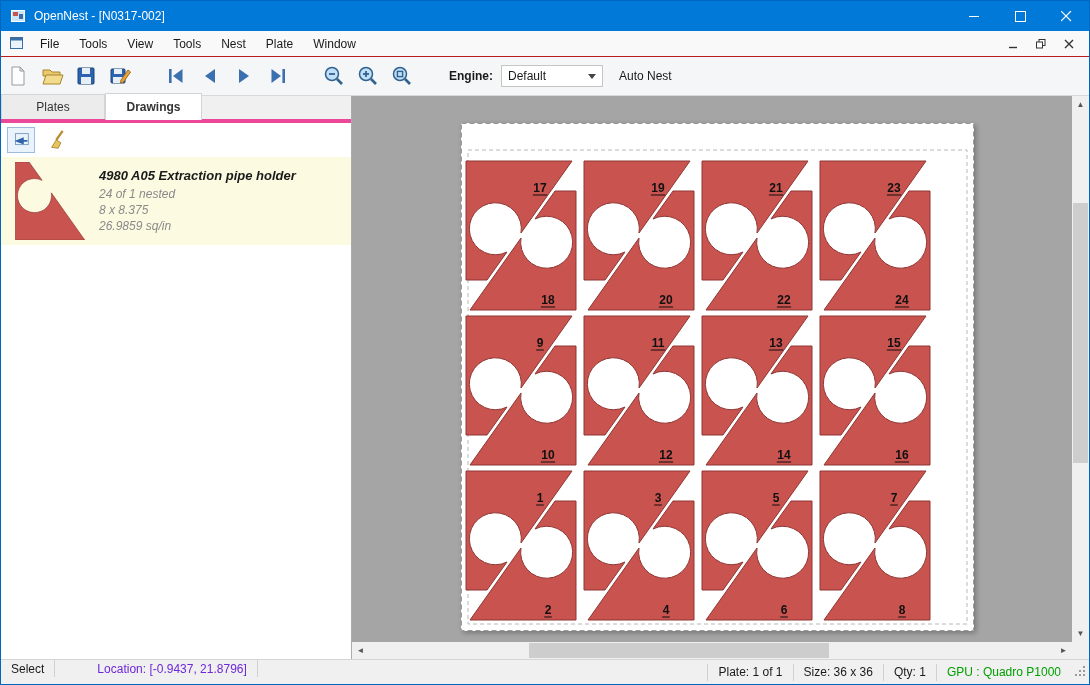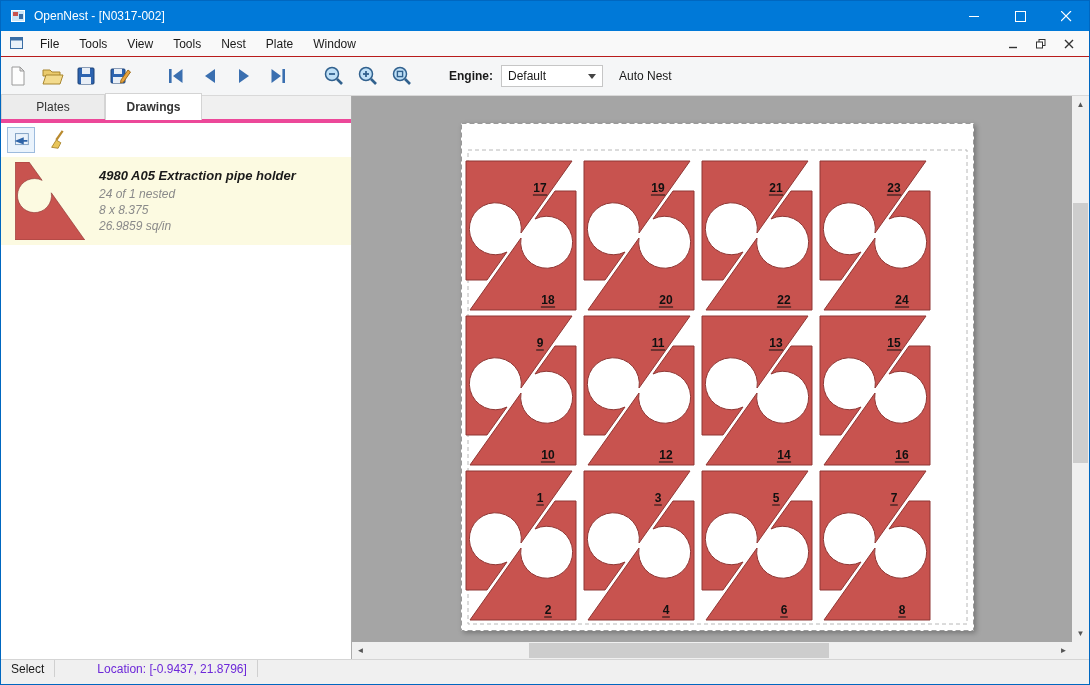--- a/index.html
+++ b/index.html
@@ -383,15 +383,31 @@
         </div>
         <div class="scroll-btn">▼</div>
       </div>
       <div class="scroll-corner"></div>
     </div>
   </div>
 
   <div class="statusbar">
     <div class="status-cell">Select</div>
     <div class="status-cell status-loc">Location: [-0.9437, 21.8796]</div>
+    <div class="status-right">
+      <div class="status-cell">Plate: 1 of 1</div>
+      <div class="status-cell">Size: 36 x 36</div>
+      <div class="status-cell">Qty: 1</div>
+      <div class="status-cell gpu-text">GPU : Quadro P1000</div>
+      <div class="grip">
+        <svg width="13" height="13" viewBox="0 0 13 13">
+          <rect x="10" y="2" width="2" height="2" fill="#9a9a9a"></rect>
+          <rect x="10" y="6" width="2" height="2" fill="#9a9a9a"></rect>
+            <rect x="6" y="6" width="2" height="2" fill="#9a9a9a"></rect>
+          <rect x="10" y="10" width="2" height="2" fill="#9a9a9a"></rect>
+            <rect x="6" y="10" width="2" height="2" fill="#9a9a9a"></rect>
+            <rect x="2" y="10" width="2" height="2" fill="#9a9a9a"></rect>
+        </svg>
+      </div>
+    </div>
   </div>
 
 </div>
 
 </body></html>

